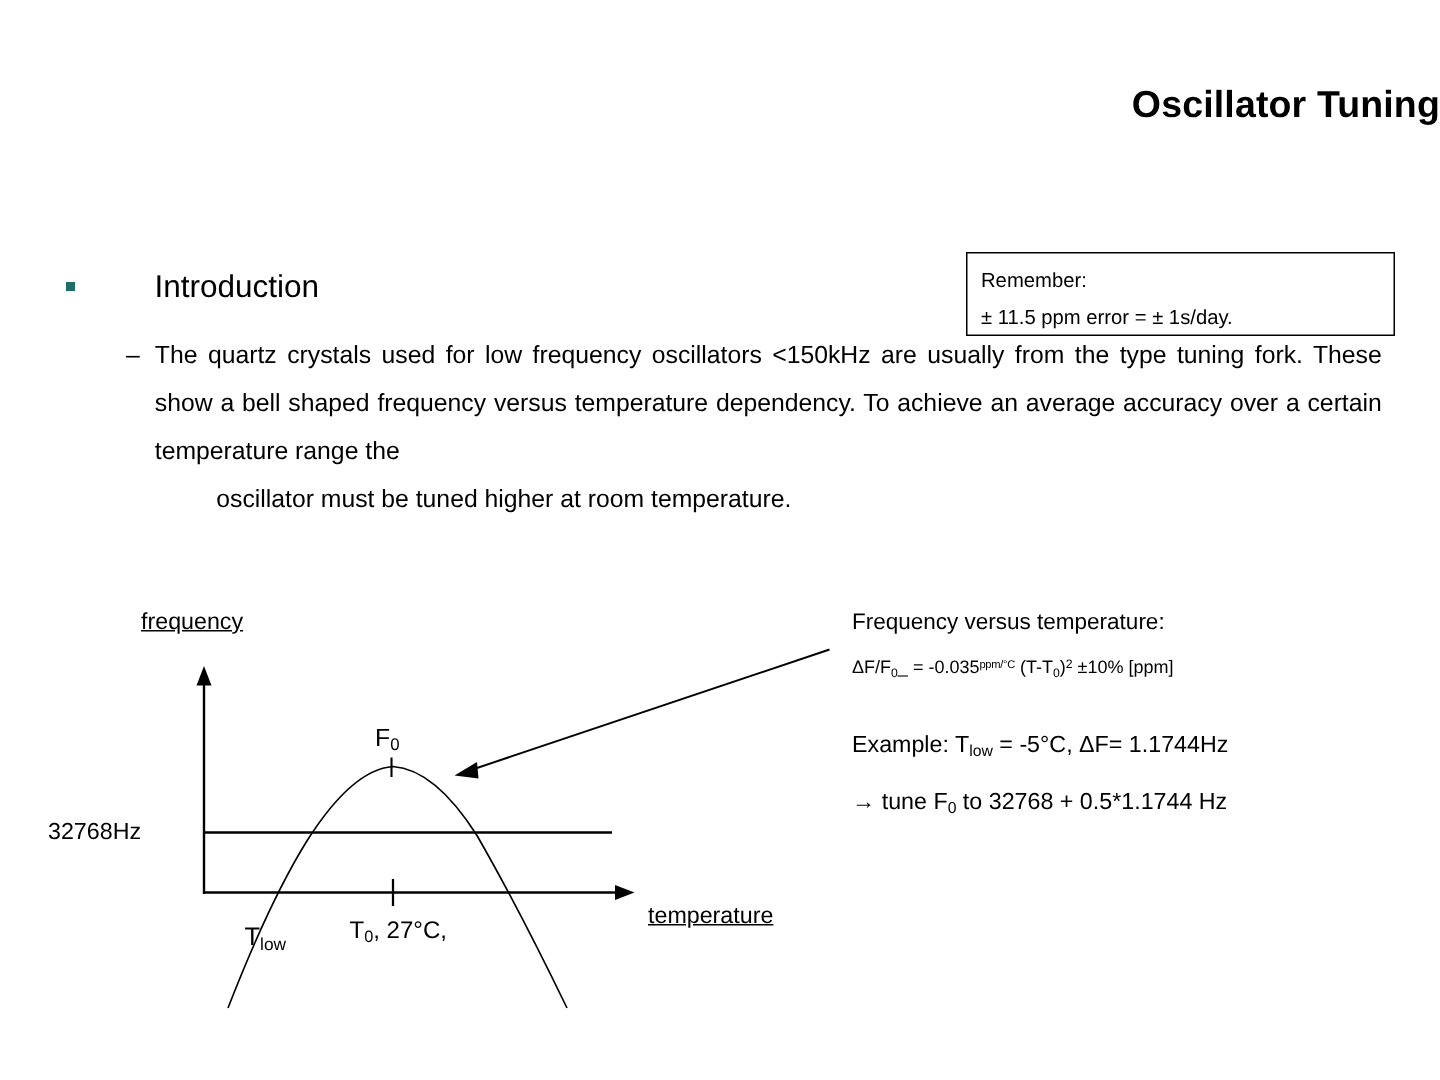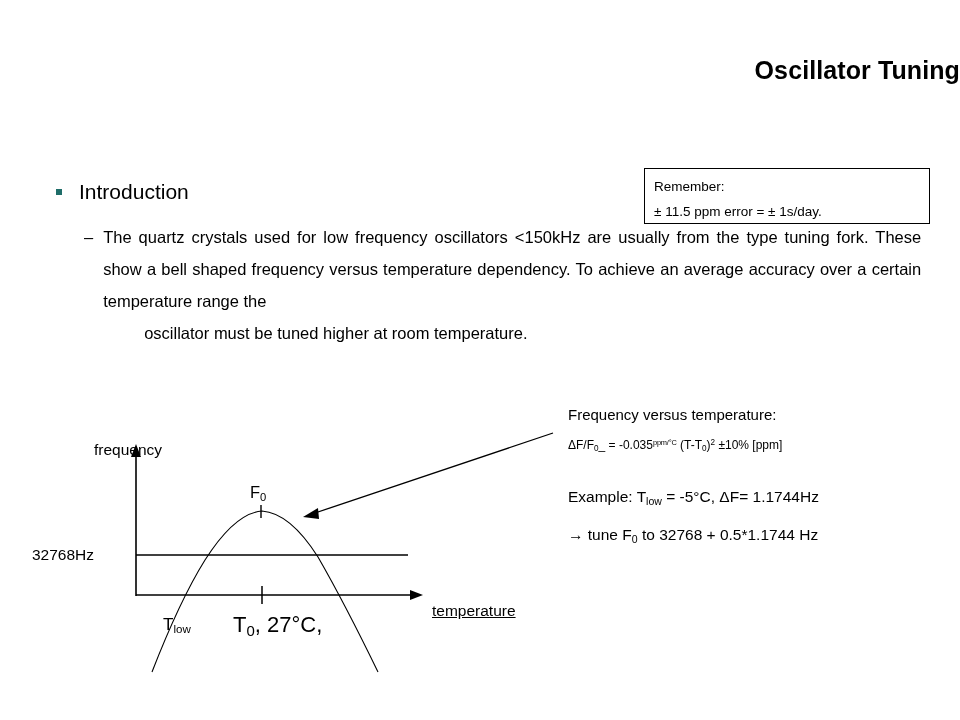--- a/index.html
+++ b/index.html
@@ -48,24 +48,25 @@
   }
   .remember-line {
     font-size: 13.5px;
     line-height: 25px;
     white-space: nowrap;
   }
 
   
   .bullet-row {
     position: absolute;
-    left: 56px;
+    left: 44px;
     top: 180px;
     display: flex;
     align-items: baseline;
+    gap: 36px;
   }
   .bullet-dot {
     width: 6px;
     height: 6px;
     background: #1f6d69;
     display: inline-block;
     margin-right: 17px;
     position: relative;
     top: -4px;
     flex: none;
@@ -142,26 +143,26 @@
     top: 0;
     width: 960px;
     height: 720px;
     pointer-events: none;
   }
   .g-label {
     position: absolute;
     font-size: 15.5px;
     white-space: nowrap;
   }
-  .lbl-frequency { left: 94px;  top: 441px; }
+  .lbl-frequency { left: 94px;  top: 406px; text-decoration: underline; }
   .lbl-temperature { left: 432px; top: 602px; text-decoration: underline; }
   .lbl-32768 { left: 32px;  top: 546px; }
   .lbl-f0 { left: 250px; top: 483px; font-size: 16.5px; }
   .lbl-tlow { left: 163px; top: 615px; font-size: 17px; }
-  .lbl-t0 { left: 233px; top: 612px; font-size: 22px; }
+  .lbl-t0 { left: 233px; top: 612px; font-size: 16px; }
 </style>
 </head>
 <body>
 
 <div class="slide">
 
   <div class="slide-title">Oscillator Tuning</div>
 
   <div class="remember-box">
     <div class="remember-line">Remember:</div>

